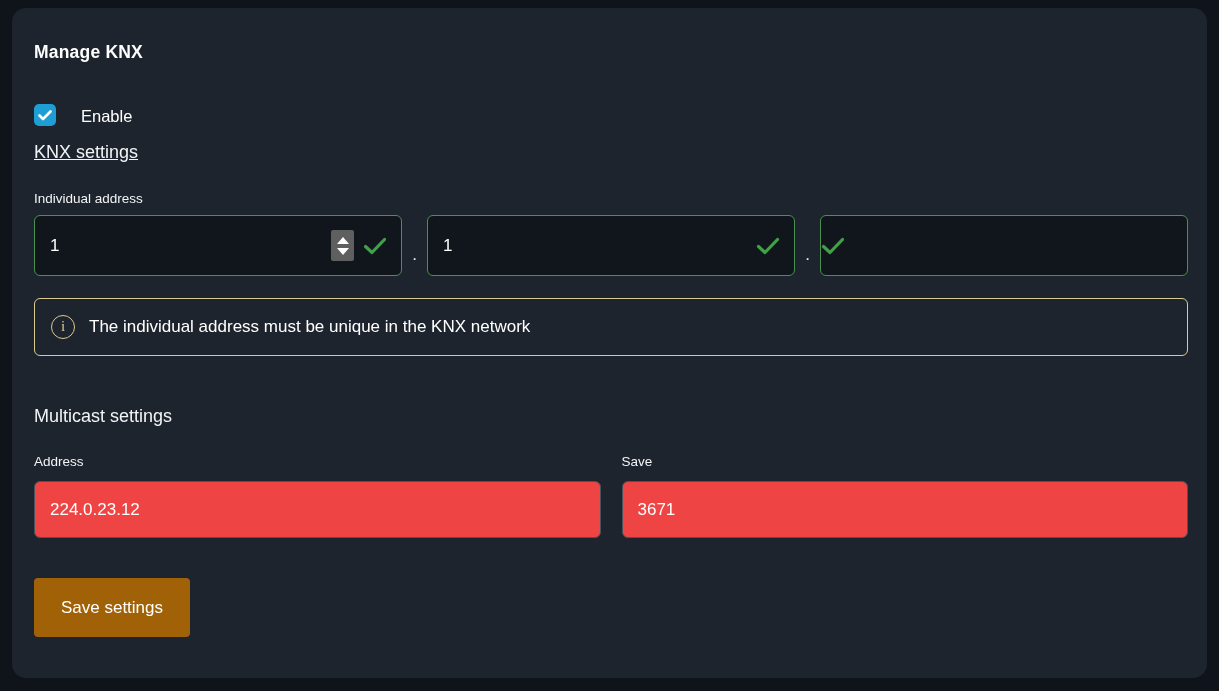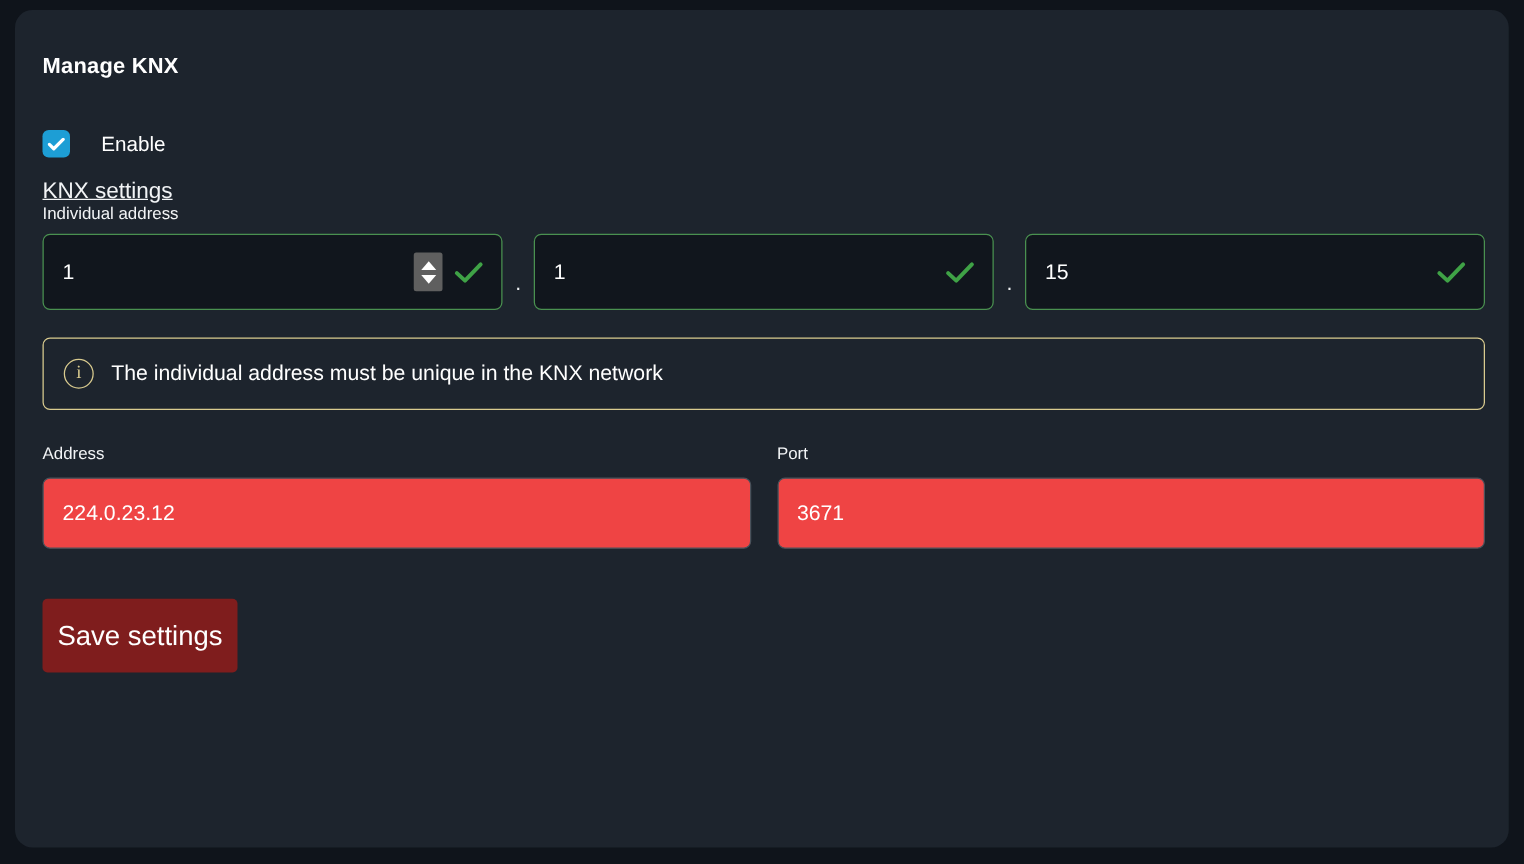--- a/index.html
+++ b/index.html
@@ -46,20 +46,21 @@
   .section-heading {
     font-size: 18px;
     font-weight: normal;
     color: #f2f4f6;
   }
   .heading-knx { margin-top: 16px; text-decoration: underline; }
   .heading-multicast { margin-top: 50px; }
   .field-label {
     font-size: 13.5px;
     color: #f2f4f6;
+    margin-top: 28px;
     margin-bottom: 9px;
   }
   .ia-row {
     display: flex;
     align-items: stretch;
   }
   .ia-field {
     flex: 1 1 0;
     position: relative;
     height: 61px;
@@ -163,23 +164,23 @@
     color: #ffffff;
     font-size: 17px;
     font-family: "Liberation Sans", "DejaVu Sans", sans-serif;
     padding-left: 15px;
     outline: none;
   }
   .save-btn {
     margin-top: 40px;
     width: 156px;
     height: 59px;
-    background: #7f1d1d;
-    color: #ffffff;
-    font-size: 22px;
+    background: #a16207;
+    color: #ffffff;
+    font-size: 17px;
     font-family: "Liberation Sans", "DejaVu Sans", sans-serif;
     border: none;
     border-radius: 4px;
     cursor: pointer;
   }
 </style>
 </head>
 <body>
 
 <div class="card">
@@ -221,42 +222,42 @@
       <span class="valid-check">
         <svg width="24" height="18" viewBox="0 0 24 18">
           <polyline points="2.5,9.5 9,15.5 21.5,2.5" fill="none" stroke="#3fa246" stroke-width="3.2" stroke-linecap="round" stroke-linejoin="round"></polyline>
         </svg>
       </span>
     </div>
 
     <span class="ia-sep">.</span>
 
     <div class="ia-field">
-      <input class="ia-input" type="text" value="15" style="">
       <span class="valid-check">
         <svg width="24" height="18" viewBox="0 0 24 18">
           <polyline points="2.5,9.5 9,15.5 21.5,2.5" fill="none" stroke="#3fa246" stroke-width="3.2" stroke-linecap="round" stroke-linejoin="round"></polyline>
         </svg>
       </span>
     </div>
 
   </div>
 
   <div class="info-box">
     <span class="info-icon">i</span>
     <span class="info-text">The individual address must be unique in the KNX network</span>
   </div>
 
+  <div class="section-heading heading-multicast">Multicast settings</div>
 
   <div class="multicast-grid">
     <div>
       <div class="field-label">Address</div>
       <input class="text-input" type="text" value="224.0.23.12" style="">
     </div>
     <div>
-      <div class="field-label">Port</div>
+      <div class="field-label">Save</div>
       <input class="text-input" type="text" value="3671" style="">
     </div>
   </div>
 
   <button class="save-btn">Save settings</button>
 
 </div>
 
 </body></html>

